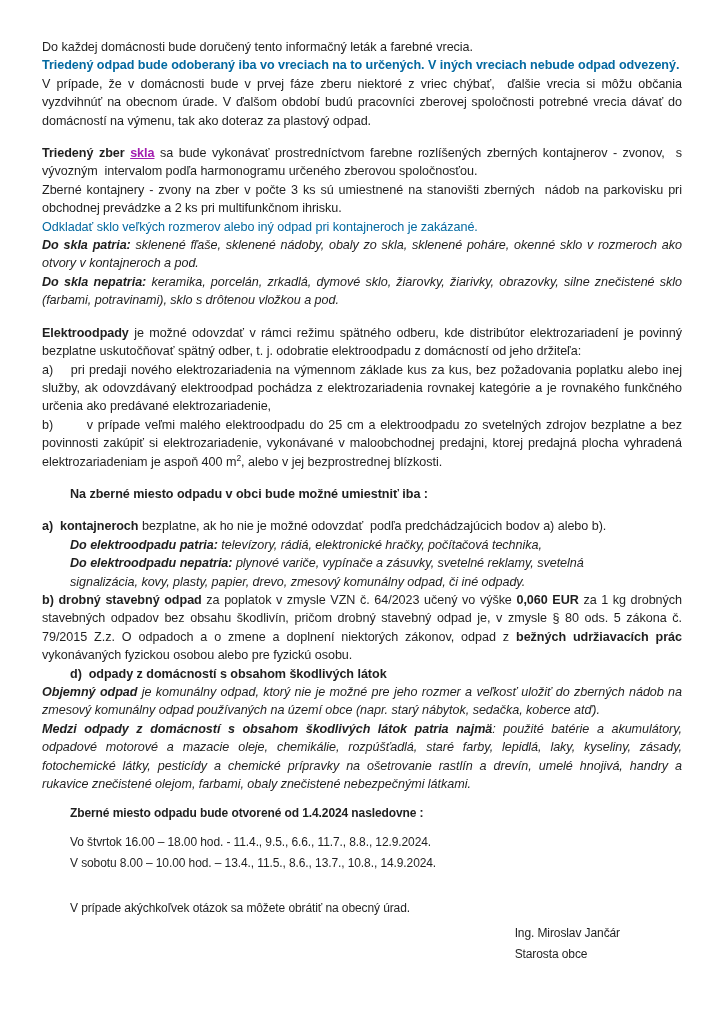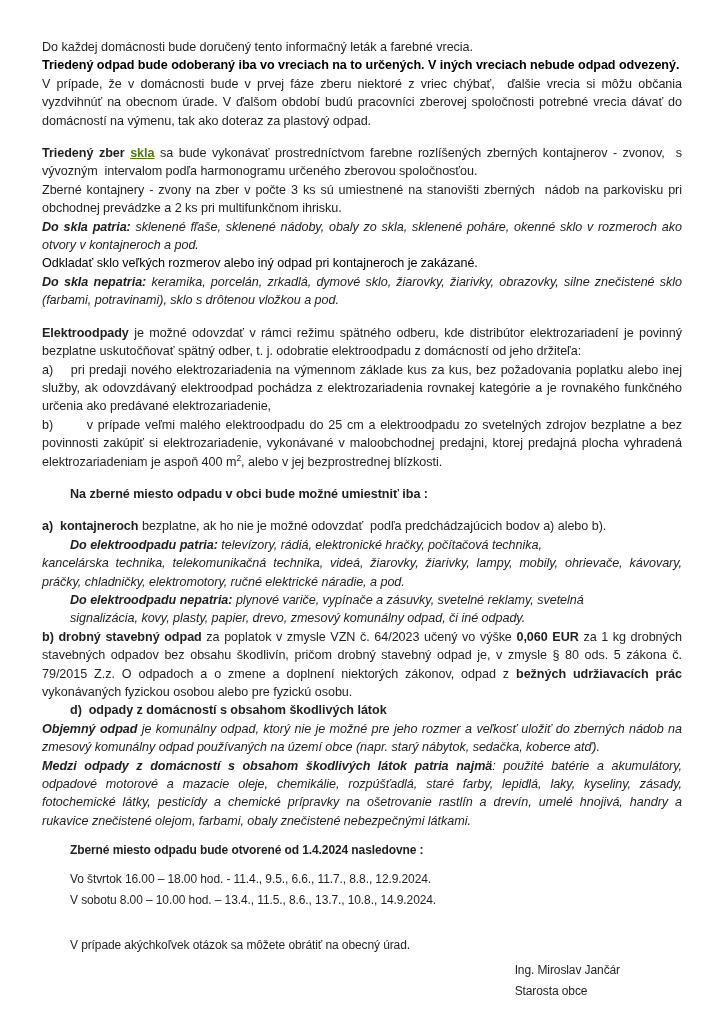--- a/index.html
+++ b/index.html
@@ -23,22 +23,22 @@
     white-space: pre-wrap;
   }
   .noj { text-align: left; margin-left: 28px; }
   .blank { height: 14px; }
   .blank-sm { height: 8px; }
   .blank-md { height: 10px; }
   .blank-lg { height: 24px; }
   .b  { font-weight: bold; }
   .i  { font-style: italic; }
   .bi { font-weight: bold; font-style: italic; }
-  .red   { color: #000000; }
-  .green { color: #4d7c0f; text-decoration: underline; }
+  .red   { color: #0369a1; }
+  .green { color: #a21caf; text-decoration: underline; }
   .sup { font-size: 8.5px; vertical-align: super; line-height: 0; }
   .big { font-size: 12px; line-height: 21px; letter-spacing: -0.1px; }
   .signature {
     margin-left: auto;
     margin-right: 62px;
     width: max-content;
     text-align: center;
     margin-top: 4px;
   }
 </style>
@@ -48,39 +48,38 @@
 <div class="page">
 
   <p class="para"><span>Do každej domácnosti bude doručený tento informačný leták a farebné vrecia.</span></p>
   <p class="para"><span class="red b">Triedený odpad bude odoberaný iba vo vreciach na to určených. V iných vreciach nebude odpad odvezený.</span></p>
   <p class="para"><span>V prípade, že v domácnosti bude v prvej fáze zberu niektoré z vriec chýbať,  ďalšie vrecia si môžu občania vyzdvihnúť na obecnom úrade. V ďalšom období budú pracovníci zberovej spoločnosti potrebné vrecia dávať do domácností na výmenu, tak ako doteraz za plastový odpad.</span></p>
 
   <div class="blank"></div>
 
   <p class="para"><span class="b">Triedený zber </span><span class="b green">skla</span><span> sa bude vykonávať prostredníctvom farebne rozlíšených zberných kontajnerov - zvonov,  s vývozným  intervalom podľa harmonogramu určeného zberovou spoločnosťou.</span></p>
   <p class="para"><span>Zberné kontajnery - zvony na zber v počte 3 ks sú umiestnené na stanovišti zberných  nádob na parkovisku pri obchodnej prevádzke a 2 ks pri multifunkčnom ihrisku.</span></p>
+  <p class="para"><span class="red">Odkladať sklo veľkých rozmerov alebo iný odpad pri kontajneroch je zakázané.</span></p>
   <p class="para"><span class="bi">Do skla patria:</span><span class="i"> sklenené fľaše, sklenené nádoby, obaly zo skla, sklenené poháre, okenné sklo v rozmeroch ako otvory v kontajneroch a pod.</span></p>
-  <p class="para"><span class="red">Odkladať sklo veľkých rozmerov alebo iný odpad pri kontajneroch je zakázané.</span></p>
   <p class="para"><span class="bi">Do skla nepatria:</span><span class="i"> keramika, porcelán, zrkadlá, dymové sklo, žiarovky, žiarivky, obrazovky, silne znečistené sklo (farbami, potravinami), sklo s drôtenou vložkou a pod.</span></p>
 
   <div class="blank"></div>
 
   <p class="para"><span class="b">Elektroodpady</span><span> je možné odovzdať v rámci režimu spätného odberu, kde distribútor elektrozariadení je povinný bezplatne uskutočňovať spätný odber, t. j. odobratie elektroodpadu z domácností od jeho držiteľa:</span></p>
   <p class="para"><span>a)    pri predaji nového elektrozariadenia na výmennom základe kus za kus, bez požadovania poplatku alebo inej služby, ak odovzdávaný elektroodpad pochádza z elektrozariadenia rovnakej kategórie a je rovnakého funkčného určenia ako predávané elektrozariadenie,</span></p>
   <p class="para"><span>b)       v prípade veľmi malého elektroodpadu do 25 cm a elektroodpadu zo svetelných zdrojov bezplatne a bez povinnosti zakúpiť si elektrozariadenie, vykonávané v maloobchodnej predajni, ktorej predajná plocha vyhradená elektrozariadeniam je aspoň 400 m</span><span class="sup">2</span><span>, alebo v jej bezprostrednej blízkosti.</span></p>
 
   <div class="blank"></div>
 
   <p class="para noj"><span class="b">Na zberné miesto odpadu v obci bude možné umiestniť iba :</span></p>
 
   <div class="blank"></div>
 
   <p class="para"><span class="b">a)  kontajneroch</span><span> bezplatne, ak ho nie je možné odovzdať  podľa predchádzajúcich bodov a) alebo b).</span></p>
   <p class="para noj"><span class="bi">Do elektroodpadu patria:</span><span class="i"> televízory, rádiá, elektronické hračky, počítačová technika,</span></p>
-  <p class="para"><span class="i">kancelárska technika, telekomunikačná technika, videá, žiarovky, žiarivky, lampy, mobily, ohrievače, kávovary, práčky, chladničky, elektromotory, ručné elektrické náradie, a pod.</span></p>
   <p class="para noj"><span class="bi">Do elektroodpadu nepatria:</span><span class="i"> plynové variče, vypínače a zásuvky, svetelné reklamy, svetelná</span></p>
   <p class="para noj"><span class="i">signalizácia, kovy, plasty, papier, drevo, zmesový komunálny odpad, či iné odpady.</span></p>
   <p class="para"><span class="b">b) drobný stavebný odpad</span><span> za poplatok v zmysle VZN č. 64/2023 učený vo výške </span><span class="b">0,060 EUR</span><span> za 1 kg drobných stavebných odpadov bez obsahu škodlivín, pričom drobný stavebný odpad je, v zmysle § 80 ods. 5 zákona č. 79/2015 Z.z. O odpadoch a o zmene a doplnení niektorých zákonov, odpad z </span><span class="b">bežných udržiavacích prác</span><span> vykonávaných fyzickou osobou alebo pre fyzickú osobu.</span></p>
   <p class="para noj"><span class="b">d)  odpady z domácností s obsahom škodlivých látok</span></p>
   <p class="para"><span class="bi">Objemný odpad</span><span class="i"> je komunálny odpad, ktorý nie je možné pre jeho rozmer a veľkosť uložiť do zberných nádob na zmesový komunálny odpad používaných na území obce (napr. starý nábytok, sedačka, koberce atď).</span></p>
   <p class="para"><span class="bi">Medzi odpady z domácností s obsahom škodlivých látok patria najmä</span><span class="i">: použité batérie a akumulátory, odpadové motorové a mazacie oleje, chemikálie, rozpúšťadlá, staré farby, lepidlá, laky, kyseliny, zásady, fotochemické látky, pesticídy a chemické prípravky na ošetrovanie rastlín a drevín, umelé hnojivá, handry a rukavice znečistené olejom, farbami, obaly znečistené nebezpečnými látkami.</span></p>
 
   <div class="blank-md"></div>
 
   <p class="para noj big"><span class="b">Zberné miesto odpadu bude otvorené od 1.4.2024 nasledovne :</span></p>

